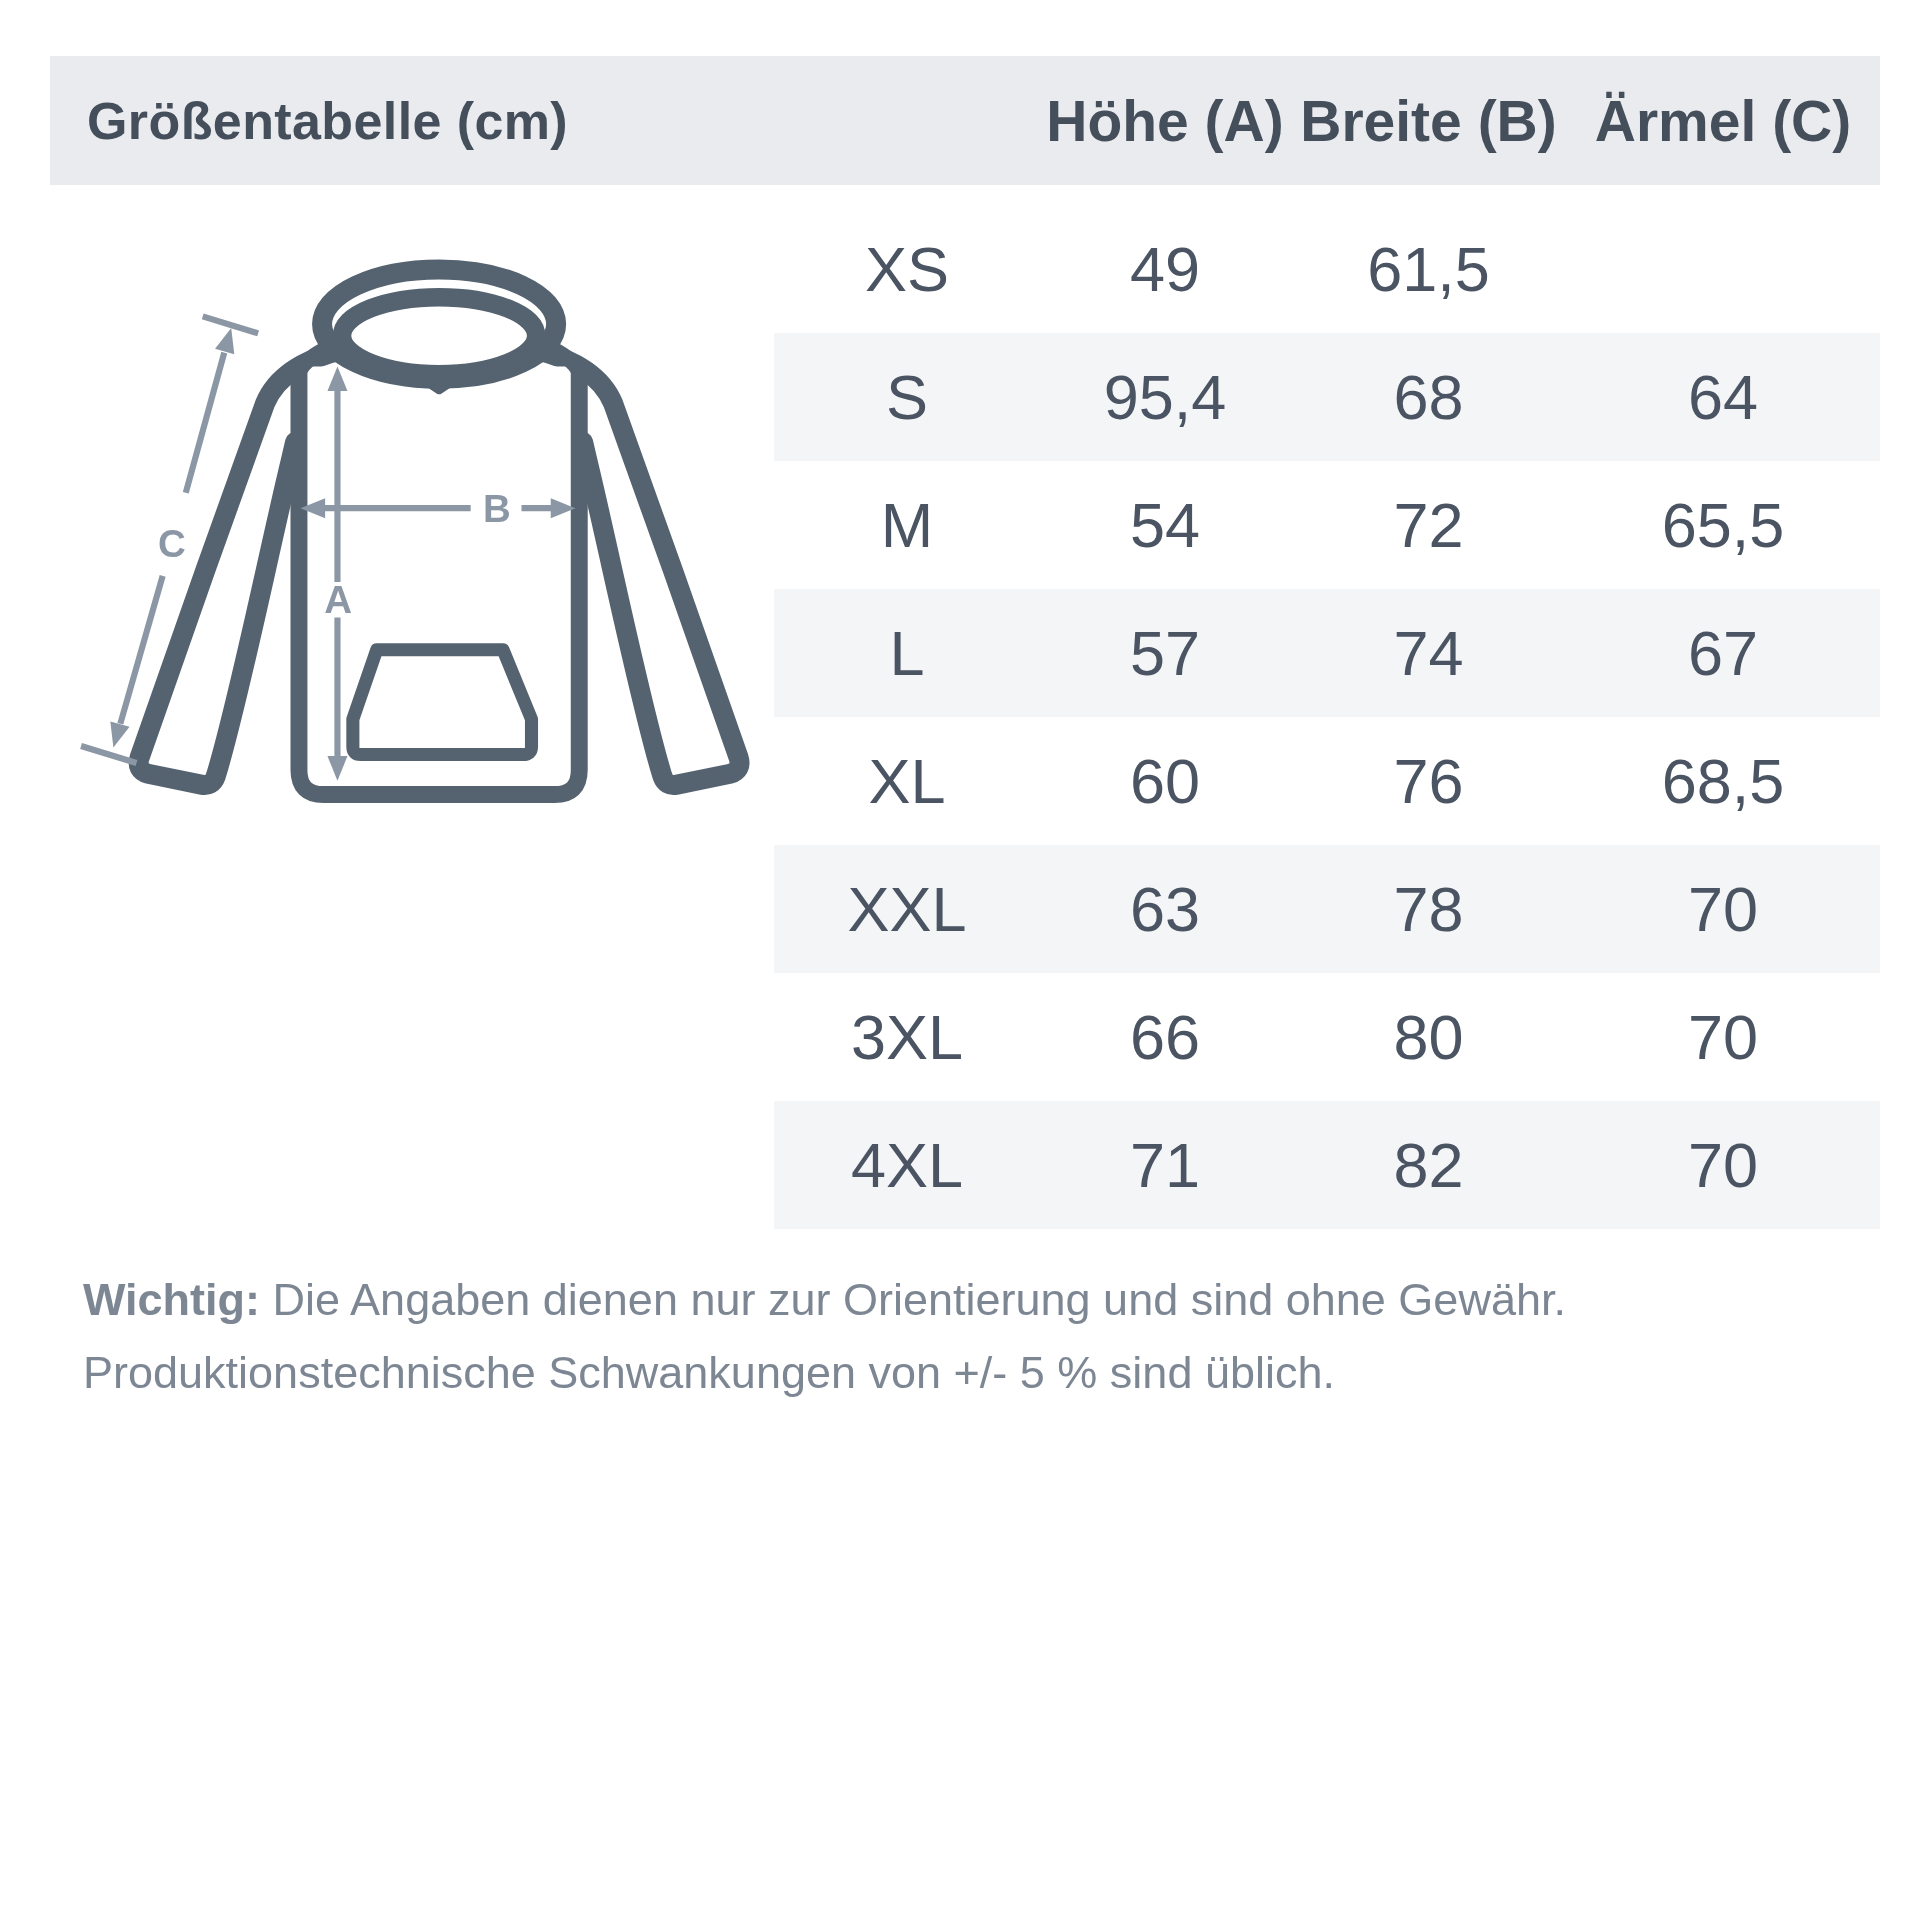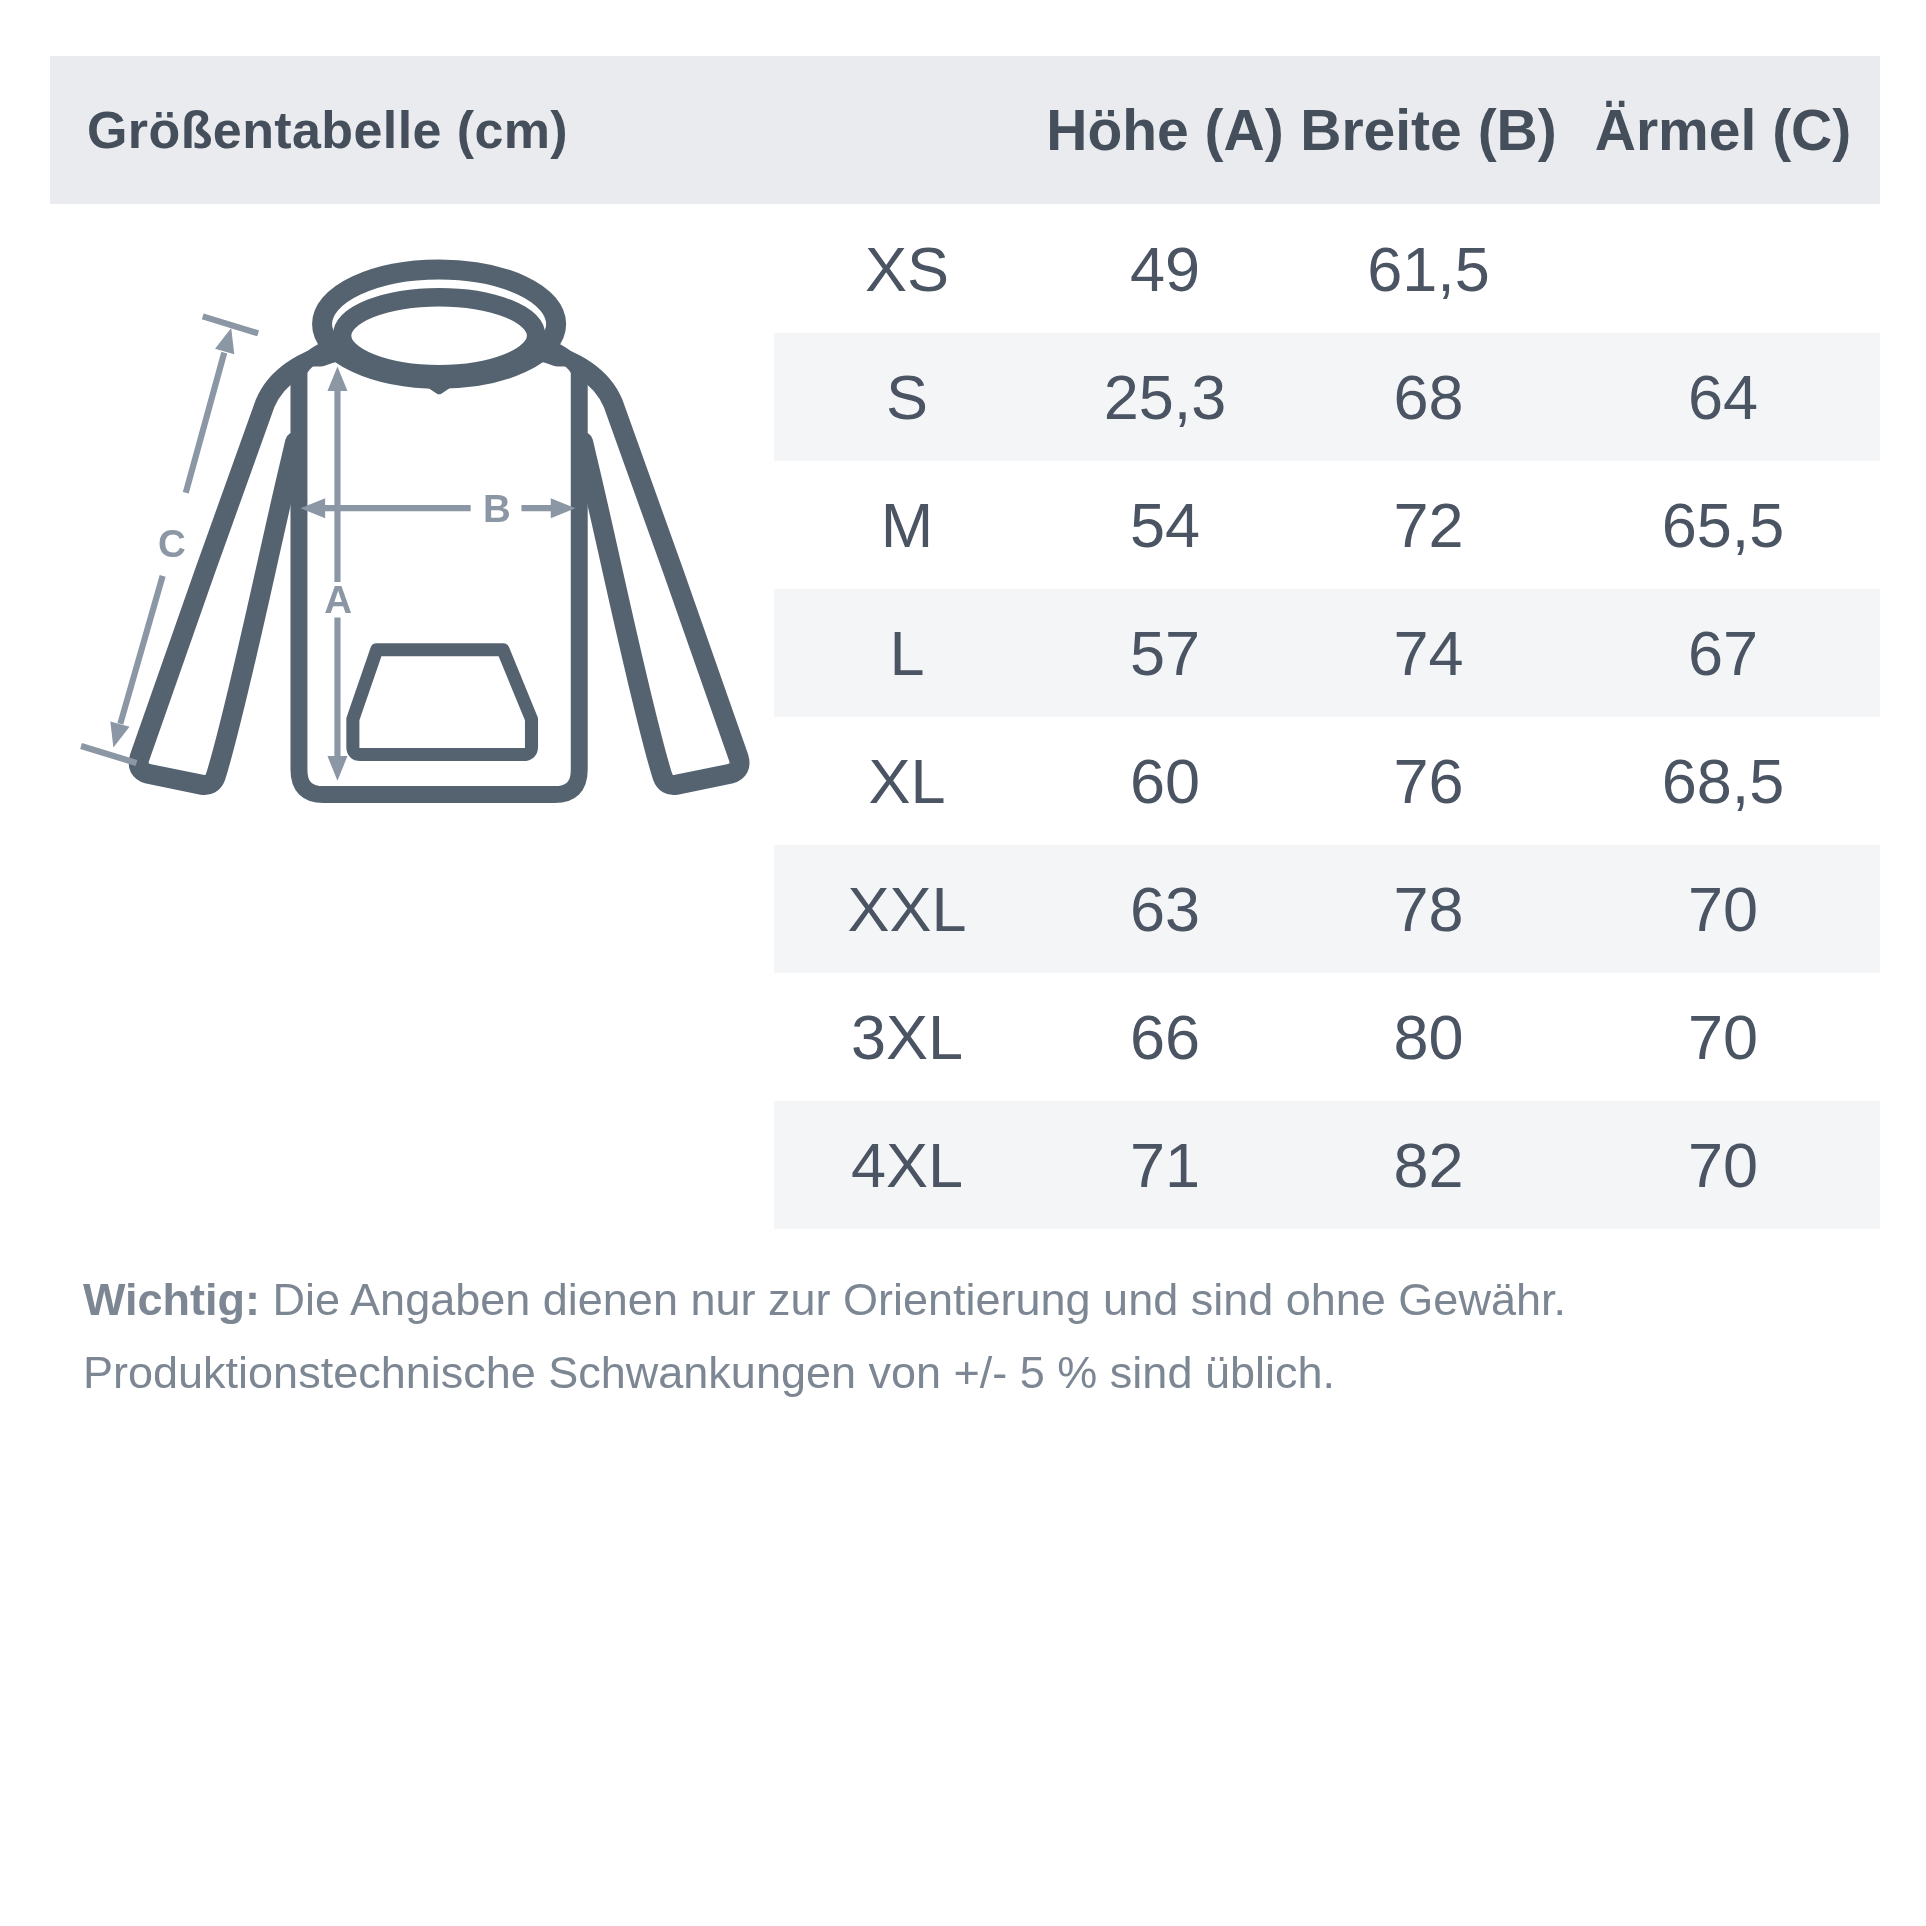--- a/index.html
+++ b/index.html
@@ -16,21 +16,21 @@
   .page{
     position:relative;
     width:1926px;height:1926px;
     background:var(--paper);
     font-family:"Liberation Sans","DejaVu Sans",sans-serif;
     overflow:hidden;
   }
   
   .header-bar{
     position:absolute;left:50px;top:56px;
-    width:1830px;height:148px;
+    width:1830px;height:129px;
     background:var(--band-header);
     display:flex;align-items:center;
   }
   .title-wrap{
     width:724px;flex:0 0 724px;
     padding-left:37px;box-sizing:border-box;
   }
   .page-title{
     font-size:52px;font-weight:700;color:var(--ink-dark);
     letter-spacing:0.4px;white-space:nowrap;
@@ -90,21 +90,21 @@
   </div>
 
   <div class="rows" id="rows">
       <div class="size-row">
       <div class="cell">XS</div>
       <div class="cell">49</div>
       <div class="cell">61,5</div>
     </div>
       <div class="size-row striped">
       <div class="cell">S</div>
-      <div class="cell">25,3</div>
+      <div class="cell">95,4</div>
       <div class="cell">68</div>
       <div class="cell">64</div>
     </div>
       <div class="size-row">
       <div class="cell">M</div>
       <div class="cell">54</div>
       <div class="cell">72</div>
       <div class="cell">65,5</div>
     </div>
       <div class="size-row striped">

